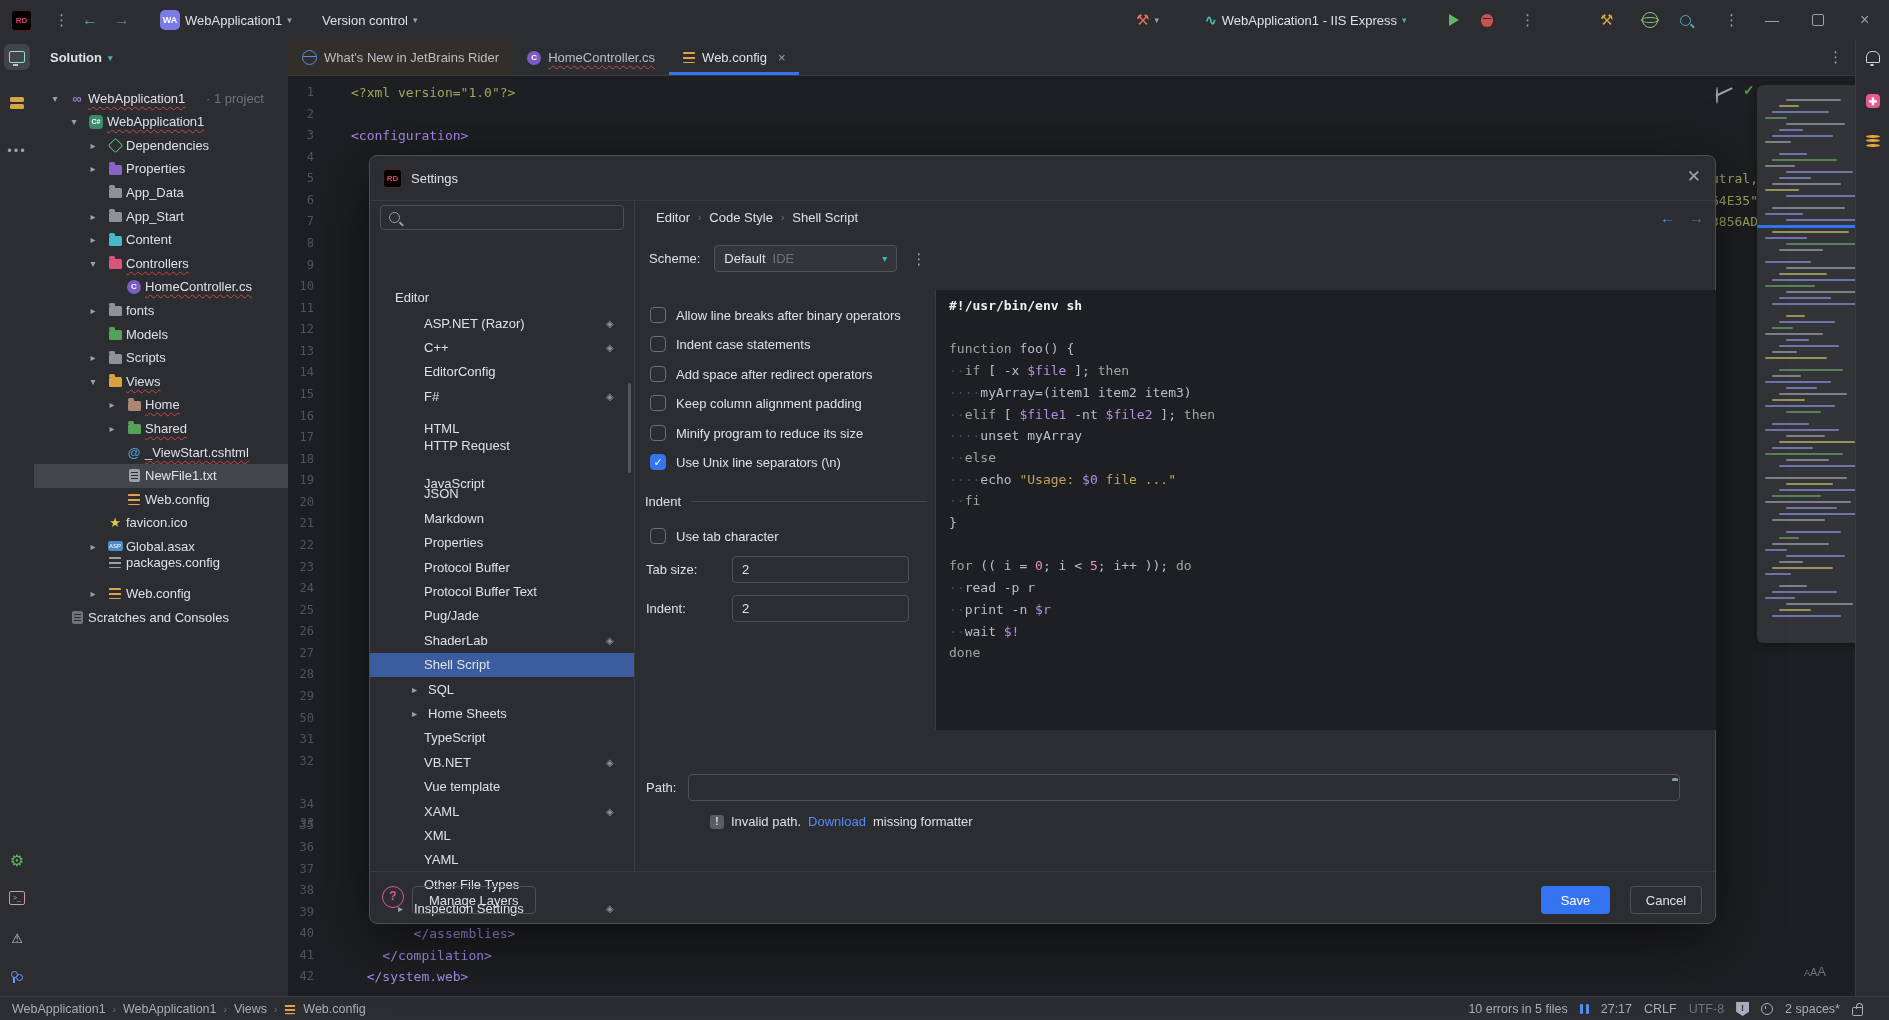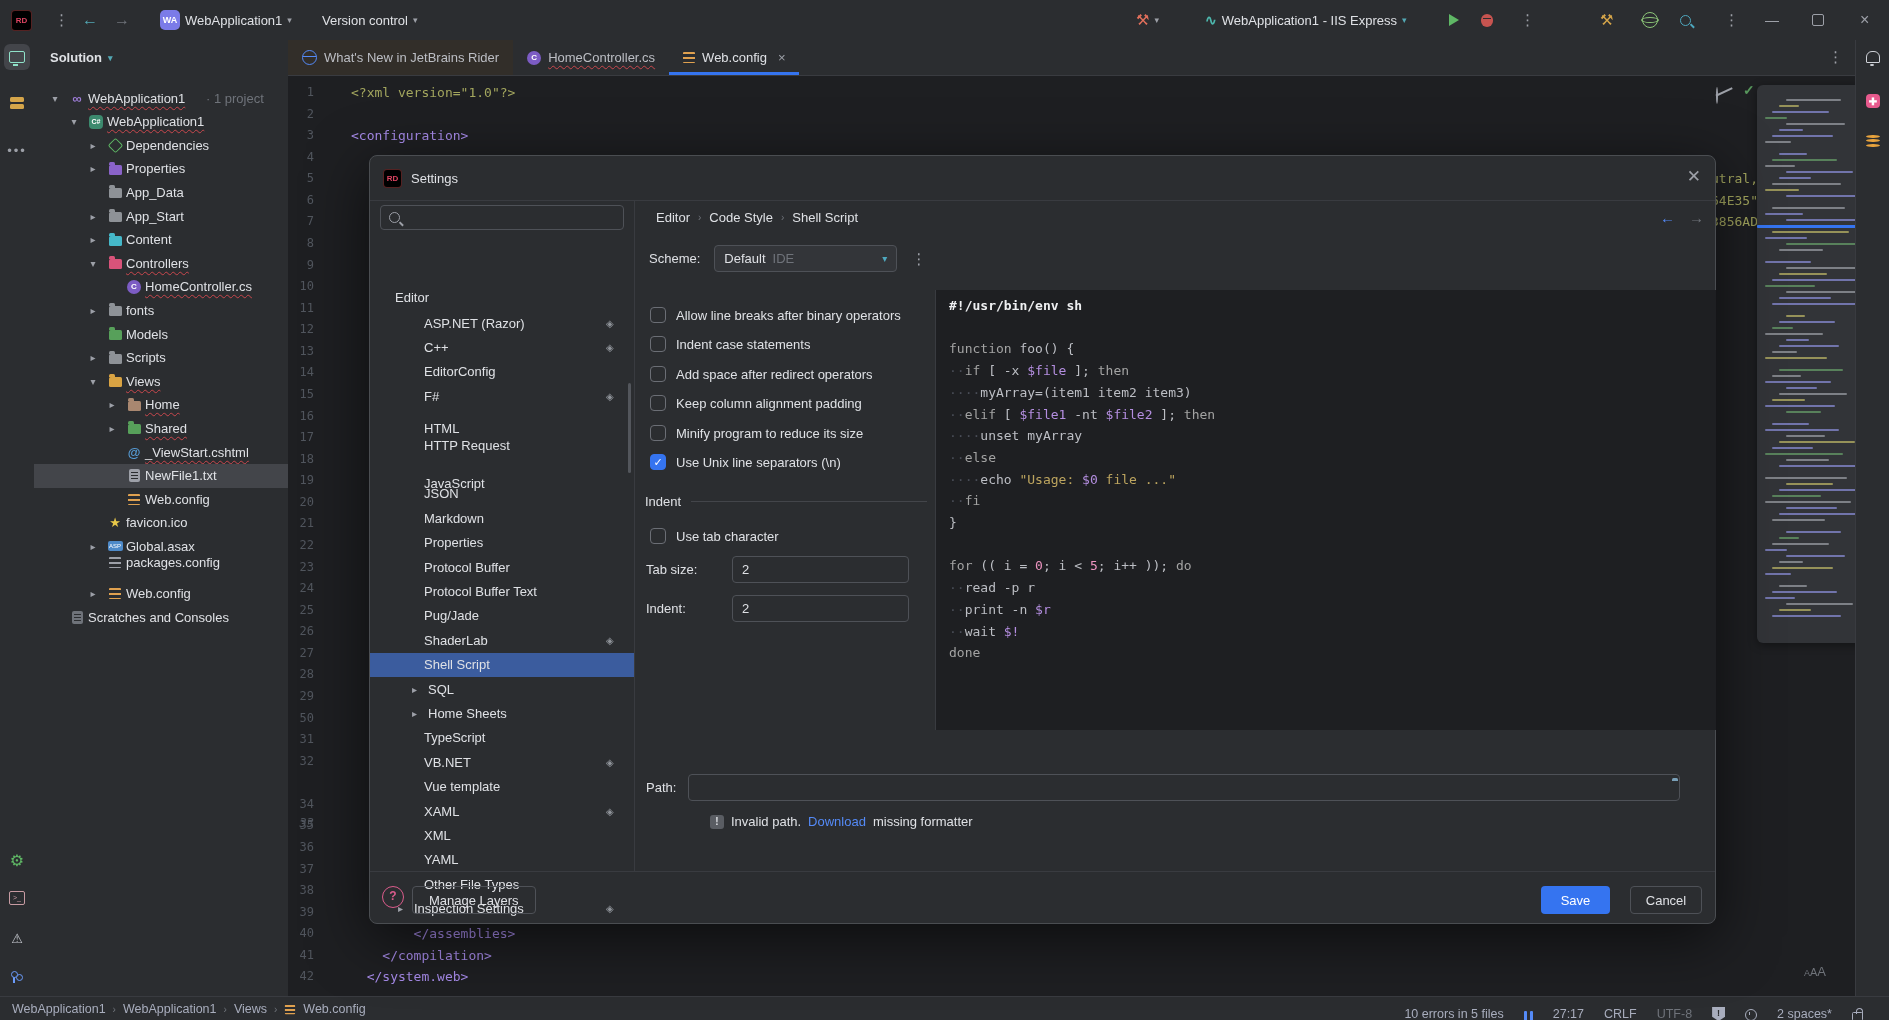--- a/index.html
+++ b/index.html
@@ -82,21 +82,21 @@
   
   #rightstrip{left:1855px;top:40px;width:34px;height:956px;background:#2B2D30;border-left:1px solid #393B40;}
   .bell{width:12px;height:10px;border:1.5px solid #CFD2D8;border-radius:6px 6px 1px 1px;position:relative;}
   .bell:after{content:"";position:absolute;left:3px;bottom:-4px;width:4px;height:2.5px;border-radius:50%;background:#CFD2D8;}
   .pinkpin{width:14px;height:14px;background:#E75A8D;border-radius:4px;color:#fff;font-size:10px;font-weight:bold;display:flex;align-items:center;justify-content:center;}
   .dbicon{width:14px;height:13px;display:flex;flex-direction:column;gap:1.5px;}
   .dbicon i{height:3.2px;background:#E8A33D;border-radius:50%;}
   
   #statusbar{left:0;top:996px;width:1889px;height:24px;background:#2B2D30;border-top:1px solid #393B40;font-size:12.5px;color:#A8ADBD;}
   #sb-left{position:absolute;left:12px;top:0;height:24px;display:flex;align-items:center;gap:7px;}
-  #sb-right{position:absolute;right:26px;top:0;height:24px;display:flex;align-items:flex-end;gap:20px;margin-left:38px;}
+  #sb-right{position:absolute;right:26px;top:0;height:24px;display:flex;align-items:center;gap:12px;margin-left:38px;}
   .sb-sep{color:#6F737A;font-size:10px;}
   .pause{display:flex;gap:3px;}
   .pause i{width:3px;height:10px;background:#548AF7;border-radius:1px;}
   .shield{width:13px;height:14px;background:#A8ADBD;clip-path:polygon(0 0,100% 0,100% 70%,50% 100%,0 70%);color:#2B2D30;font-size:9px;font-weight:bold;text-align:center;line-height:12px;}
   .alarm{width:10px;height:10px;border:1.5px solid #A8ADBD;border-radius:50%;position:relative;}
   .alarm:before{content:"";position:absolute;left:3px;top:1.5px;width:1.4px;height:3.5px;background:#A8ADBD;}
   .lock{width:9px;height:7px;border:1.4px solid #A8ADBD;border-radius:1.5px;position:relative;margin-top:5px;}
   .lock:before{content:"";position:absolute;left:3px;top:-5px;width:5px;height:5px;border:1.4px solid #A8ADBD;border-bottom:none;border-radius:4px 4px 0 0;}
   
   #dialog{left:369px;top:155px;width:1345px;height:767px;background:#2B2D30;border:1px solid #4A4D51;border-radius:8px;box-shadow:0 14px 60px rgba(0,0,0,.6);z-index:10;}

